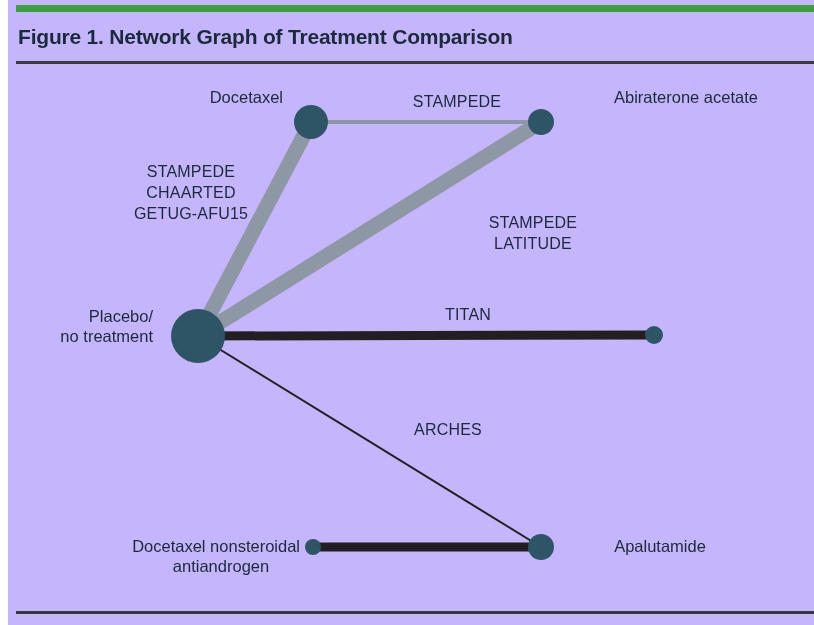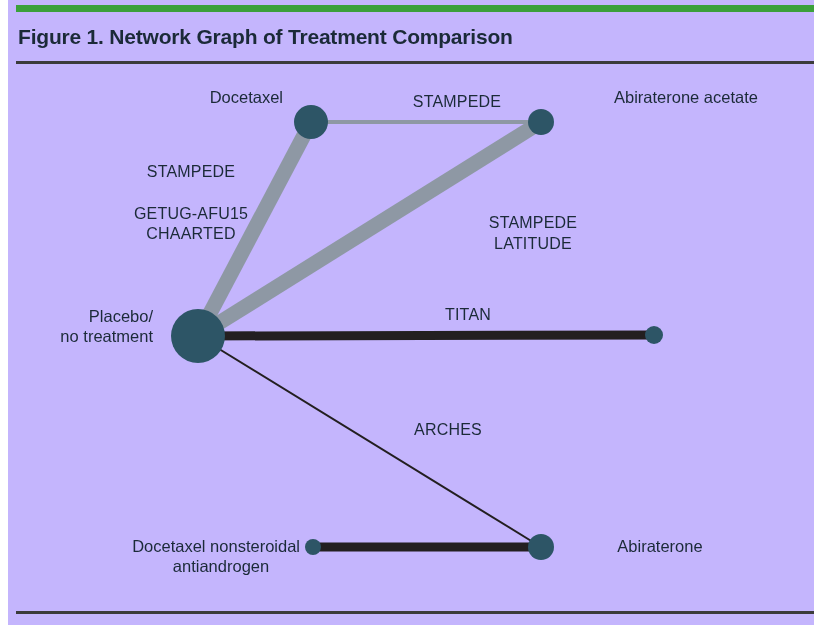--- a/index.html
+++ b/index.html
@@ -135,27 +135,27 @@
     </svg>
 
     <div class="node-label align-right" style="left:100px; top:22px; width:175px;">Docetaxel</div>
 
     <div class="node-label align-left" style="left:553px; top:22px; width:250px;">Abiraterone acetate</div>
 
     <div class="node-label align-right" style="left:-10px; top:241px; width:155px;">Placebo/</div>
     <div class="node-label align-right" style="left:-10px; top:261px; width:155px;">no treatment</div>
 
 
-    <div class="node-label align-left" style="left:552px; top:471px; width:200px;">Abiraterone</div>
+    <div class="node-label align-left" style="left:552px; top:471px; width:200px;">Apalutamide</div>
 
     <div class="node-label align-right" style="left:60px; top:471px; width:232px;">Docetaxel nonsteroidal</div>
     <div class="node-label align-left" style="left:97px; top:491px; width:232px;">antiandrogen</div>
 
     <div class="edge-label align-left" style="left:88px; top:96px; width:190px;">STAMPEDE</div>
-    <div class="edge-label align-left" style="left:88px; top:117px; width:190px;margin-top:41px;">CHAARTED</div>
+    <div class="edge-label align-left" style="left:88px; top:117px; width:190px;">CHAARTED</div>
     <div class="edge-label align-left" style="left:88px; top:138px; width:190px;">GETUG-AFU15</div>
 
     <div class="edge-label align-left" style="left:369px; top:26px; width:160px;">STAMPEDE</div>
 
     <div class="edge-label align-left" style="left:440px; top:147px; width:170px;">STAMPEDE</div>
     <div class="edge-label align-left" style="left:400px; top:239px; width:120px;">TITAN</div>
 
     <div class="edge-label align-left" style="left:440px; top:168px; width:170px;">LATITUDE</div>
 
     <div class="edge-label align-left" style="left:375px; top:354px; width:130px;">ARCHES</div>

